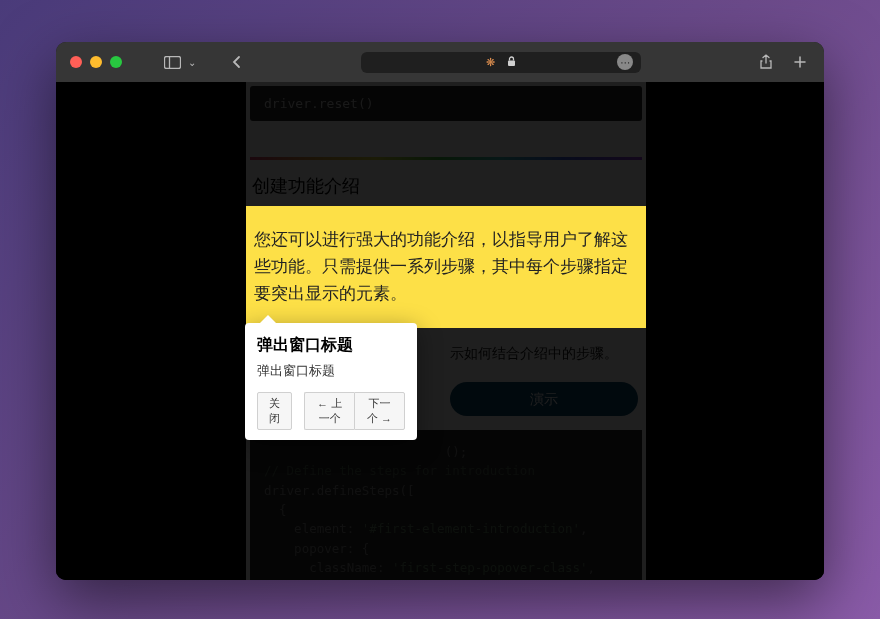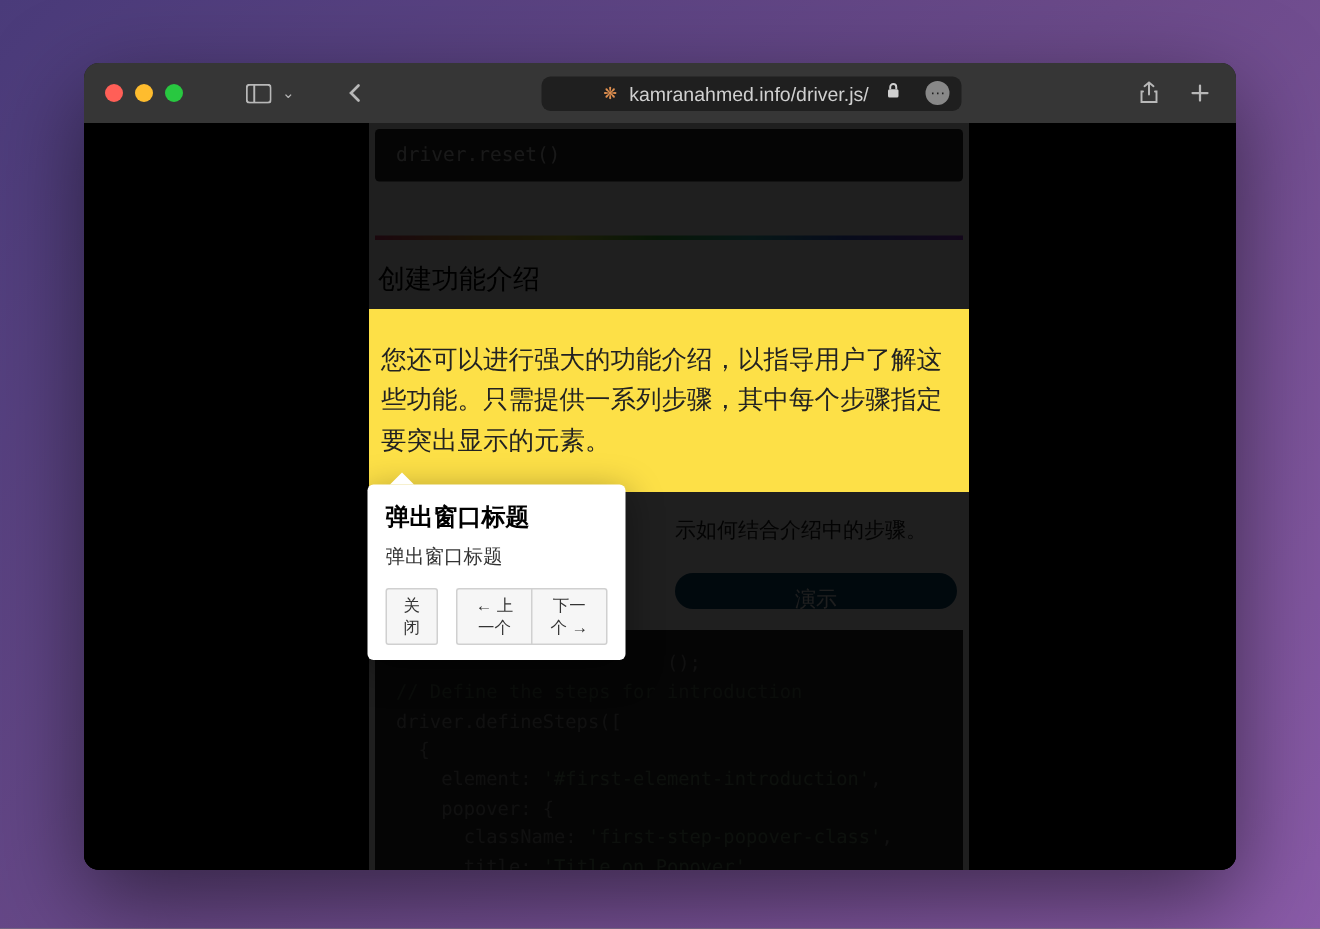--- a/index.html
+++ b/index.html
@@ -114,21 +114,21 @@
     }
     .dimmed-para {
       font-size: 14px;
       color: #222;
       padding: 10px 4px;
       line-height: 1.6;
     }
     .demo-btn {
       background: #0c4a6e;
       border-radius: 18px;
-      height: 24px;
+      height: 34px;
       margin: 8px 4px 14px 4px;
     }
     .code-block-large {
       background: #2c2c2c;
       color: #888;
       font-family: "SF Mono", Menlo, monospace;
       font-size: 12.5px;
       padding: 12px 14px;
       white-space: pre;
       line-height: 1.55;
@@ -213,21 +213,20 @@
     <span class="tb-chevron">⌄</span>
     <div class="tb-spacer" style="width:14px"></div>
     <div class="tb-icon">
       <svg width="10" height="14" viewBox="0 0 10 14">
           <path d="M8 2 L3 7 L8 12" fill="none" stroke="#b8b8b8" stroke-width="1.8" stroke-linecap="round"></path>
         </svg>
     </div>
     <div class="addressbar">
       <div class="addressbar-inner">
         <span class="addr-icon">❋</span>
-        <span>kamranahmed.info/driver.js/</span>
         <span class="lock-icon">
           <svg width="9" height="11" viewBox="0 0 9 11">
               <rect x="1" y="4.5" width="7" height="5.5" rx="1" fill="#d0d0d0"></rect>
               <path d="M2.5 4.5 V3 a2 2 0 0 1 4 0 V4.5" fill="none" stroke="#d0d0d0" stroke-width="1.3"></path>
             </svg>
         </span>
         <span class="reader-dot">⋯</span>
       </div>
     </div>
     <div class="tb-right">

